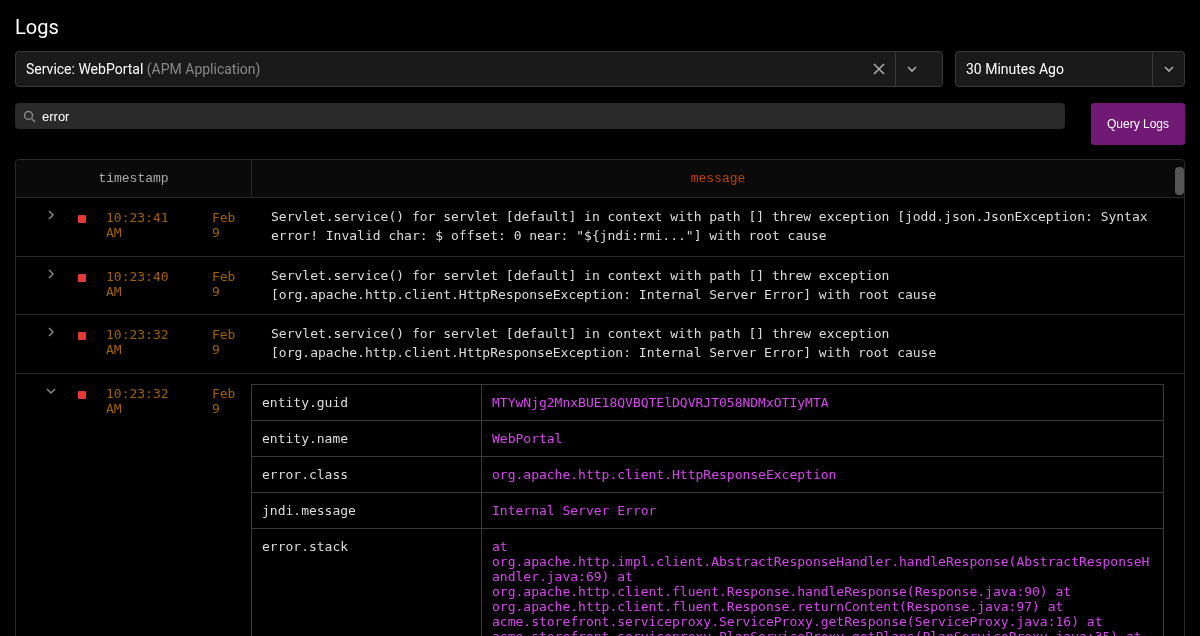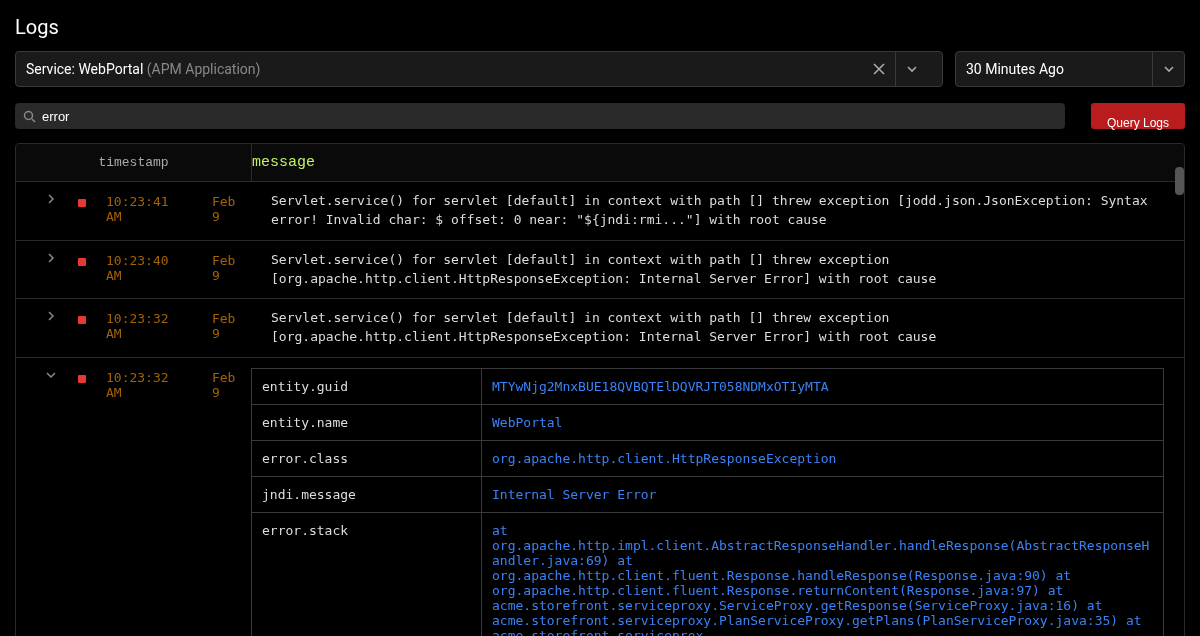--- a/index.html
+++ b/index.html
@@ -58,44 +58,44 @@
 .search-box input {
   flex: 1;
   background: transparent;
   border: none;
   outline: none;
   color: #fff;
   font-size: 13px;
   padding-left: 6px;
 }
 .query-btn {
-  background: #b91c1c;
+  background: #701a75;
   color: #fff;
   border: none;
   border-radius: 3px;
-  padding: 13px 16px;
-  height: 14px;
+  padding: 0 16px;
+  height: 42px;
   font-size: 12px;
   cursor: pointer;
 }
 .table-wrap {
   border: 1px solid #2a2a2a;
   border-radius: 4px;
   overflow: hidden;
 }
 .table-header {
   display: flex;
   background: #0a0a0a;
   border-bottom: 1px solid #2a2a2a;
   height: 38px;
   align-items: center;
   font-family: Liberation Mono, monospace;
 }
 .col-ts { width: 235px; text-align: center; color: #aaa; font-size: 13px; }
-.col-msg { flex: 1; text-align: center; color: #bef264; font-size: 15px; border-left: 1px solid #2a2a2a; height: 100%; display:flex; align-items:center; }
+.col-msg { flex: 1; text-align: center; color: #c2410c; font-size: 13px; border-left: 1px solid #2a2a2a; height: 100%; display:flex; align-items:center; justify-content:center;}
 .log-row {
   display: flex;
   border-bottom: 1px solid #2a2a2a;
   padding: 10px 0;
 }
 .ts-cell {
   width: 235px;
   display: flex;
   align-items: flex-start;
   padding: 2px 0 0 30px;
@@ -122,21 +122,21 @@
   border-collapse: collapse;
   font-family: ui-monospace, Menlo, Consolas, monospace;
   font-size: 13px;
 }
 .detail-table td {
   border: 1px solid #3a3a3a;
   padding: 10px 10px;
   vertical-align: top;
 }
 .detail-key { width: 230px; color: #ddd; }
-.detail-val { color: #3b82f6; word-break: break-word; }
+.detail-val { color: #d946ef; word-break: break-word; }
 .scrollbar-fake {
   position: absolute;
   right: 16px;
   top: 167px;
   width: 9px;
   height: 28px;
   background: #555;
   border-radius: 4px;
 }
 svg { display:block; }

